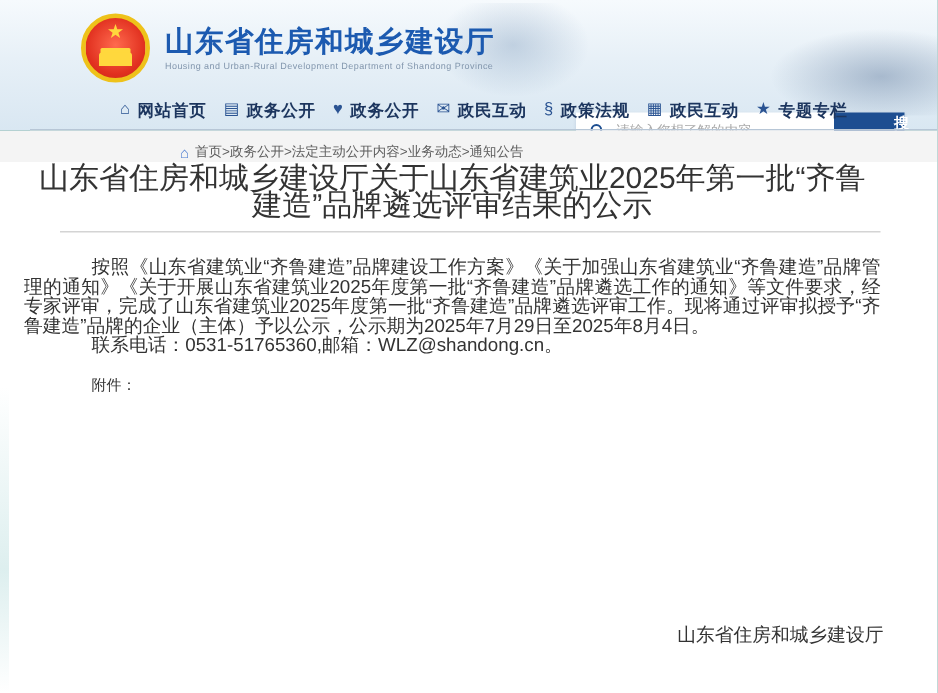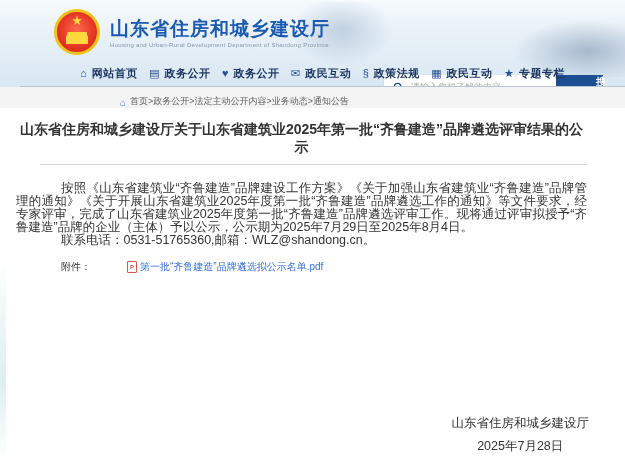--- a/index.html
+++ b/index.html
@@ -66,21 +66,21 @@
   .breadcrumb {
     position:absolute; top:87px; left:0; right:0; height:21px; background:#f4f4f4;
     display:flex; align-items:flex-end; padding-left:120px; font-size:9px; color:#5d5d5d;
   }
   .crumb-home { color:#4a7bd0; font-size:10px; margin-right:4px; line-height:1; }
   .crumb-home::before { content:"⌂"; }
   
   .content { position:absolute; top:108px; left:0; right:0; bottom:0; background:#fff; padding:0 38px 0 16px; }
   .content .edge-shade { position:absolute; left:0; top:150px; bottom:0; width:6px;
     background:linear-gradient(180deg, rgba(120,190,190,0), rgba(120,190,190,.25) 60%, rgba(120,190,190,0)); }
-  .art-title { text-align:center; font-size:14px; font-weight:bold; color:#333; margin-top:12px; line-height:18px; }
+  .art-title { text-align:center; font-size:20px; font-weight:normal; color:#333; margin-top:2px; line-height:18px; }
   .title-rule { border:none; border-top:1px solid #d4d4d4; margin:8px 0 0 24px; }
   .meta { position:relative; display:flex; justify-content:center; gap:28px; font-size:10px; color:#666; margin-top:9px; height:14px; align-items:center; }
   .views-val { margin-left:20px; }
   .share { position:absolute; right:2px; top:0; display:flex; gap:4px; }
   .share-icon { width:13px; height:13px; border-radius:2px; display:flex; align-items:center; justify-content:center; cursor:pointer; }
   [data-name="weibo-share-icon"] { background:#ff8649; }
   [data-name="weibo-share-icon"]::before { content:"◉"; color:#fff; font-size:8px; line-height:1; }
   [data-name="wechat-share-icon"] { background:#4dbb3c; }
   [data-name="wechat-share-icon"]::before { content:"●"; color:#fff; font-size:6px; line-height:1; text-shadow:4px 2px 0 rgba(255,255,255,.95); margin-left:-4px; }
   [data-name="qzone-share-icon"] { background:#2fa4e7; }
@@ -168,25 +168,20 @@
 
 
     <div class="body-text" data-name="article-body">
 
     <p data-name="article-paragraph">按照《山东省建筑业“齐鲁建造”品牌建设工作方案》《关于加强山东省建筑业“齐鲁建造”品牌管理的通知》《关于开展山东省建筑业2025年度第一批“齐鲁建造”品牌遴选工作的通知》等文件要求，经专家评审，完成了山东省建筑业2025年度第一批“齐鲁建造”品牌遴选评审工作。现将通过评审拟授予“齐鲁建造”品牌的企业（主体）予以公示，公示期为2025年7月29日至2025年8月4日。</p>
         <p data-name="article-paragraph">联系电话：0531-51765360,邮箱：WLZ@shandong.cn。</p>
       </div>
 
     <div class="attachment" data-name="attachment-row">
       <span data-name="attachment-label">附件：</span>
-      <a data-name="attachment-link">
-        <span class="pdf-icon" data-name="pdf-file-icon"></span>
-        <span>第一批“齐鲁建造”品牌遴选拟公示名单.pdf</span>
-      </a>
     </div>
 
     <div class="sign" data-name="signature-block">
       <div data-name="signature-org">山东省住房和城乡建设厅</div>
-      <div data-name="signature-date">2025年7月28日</div>
     </div>
   </div>
 
 </div>
 
 </body></html>

